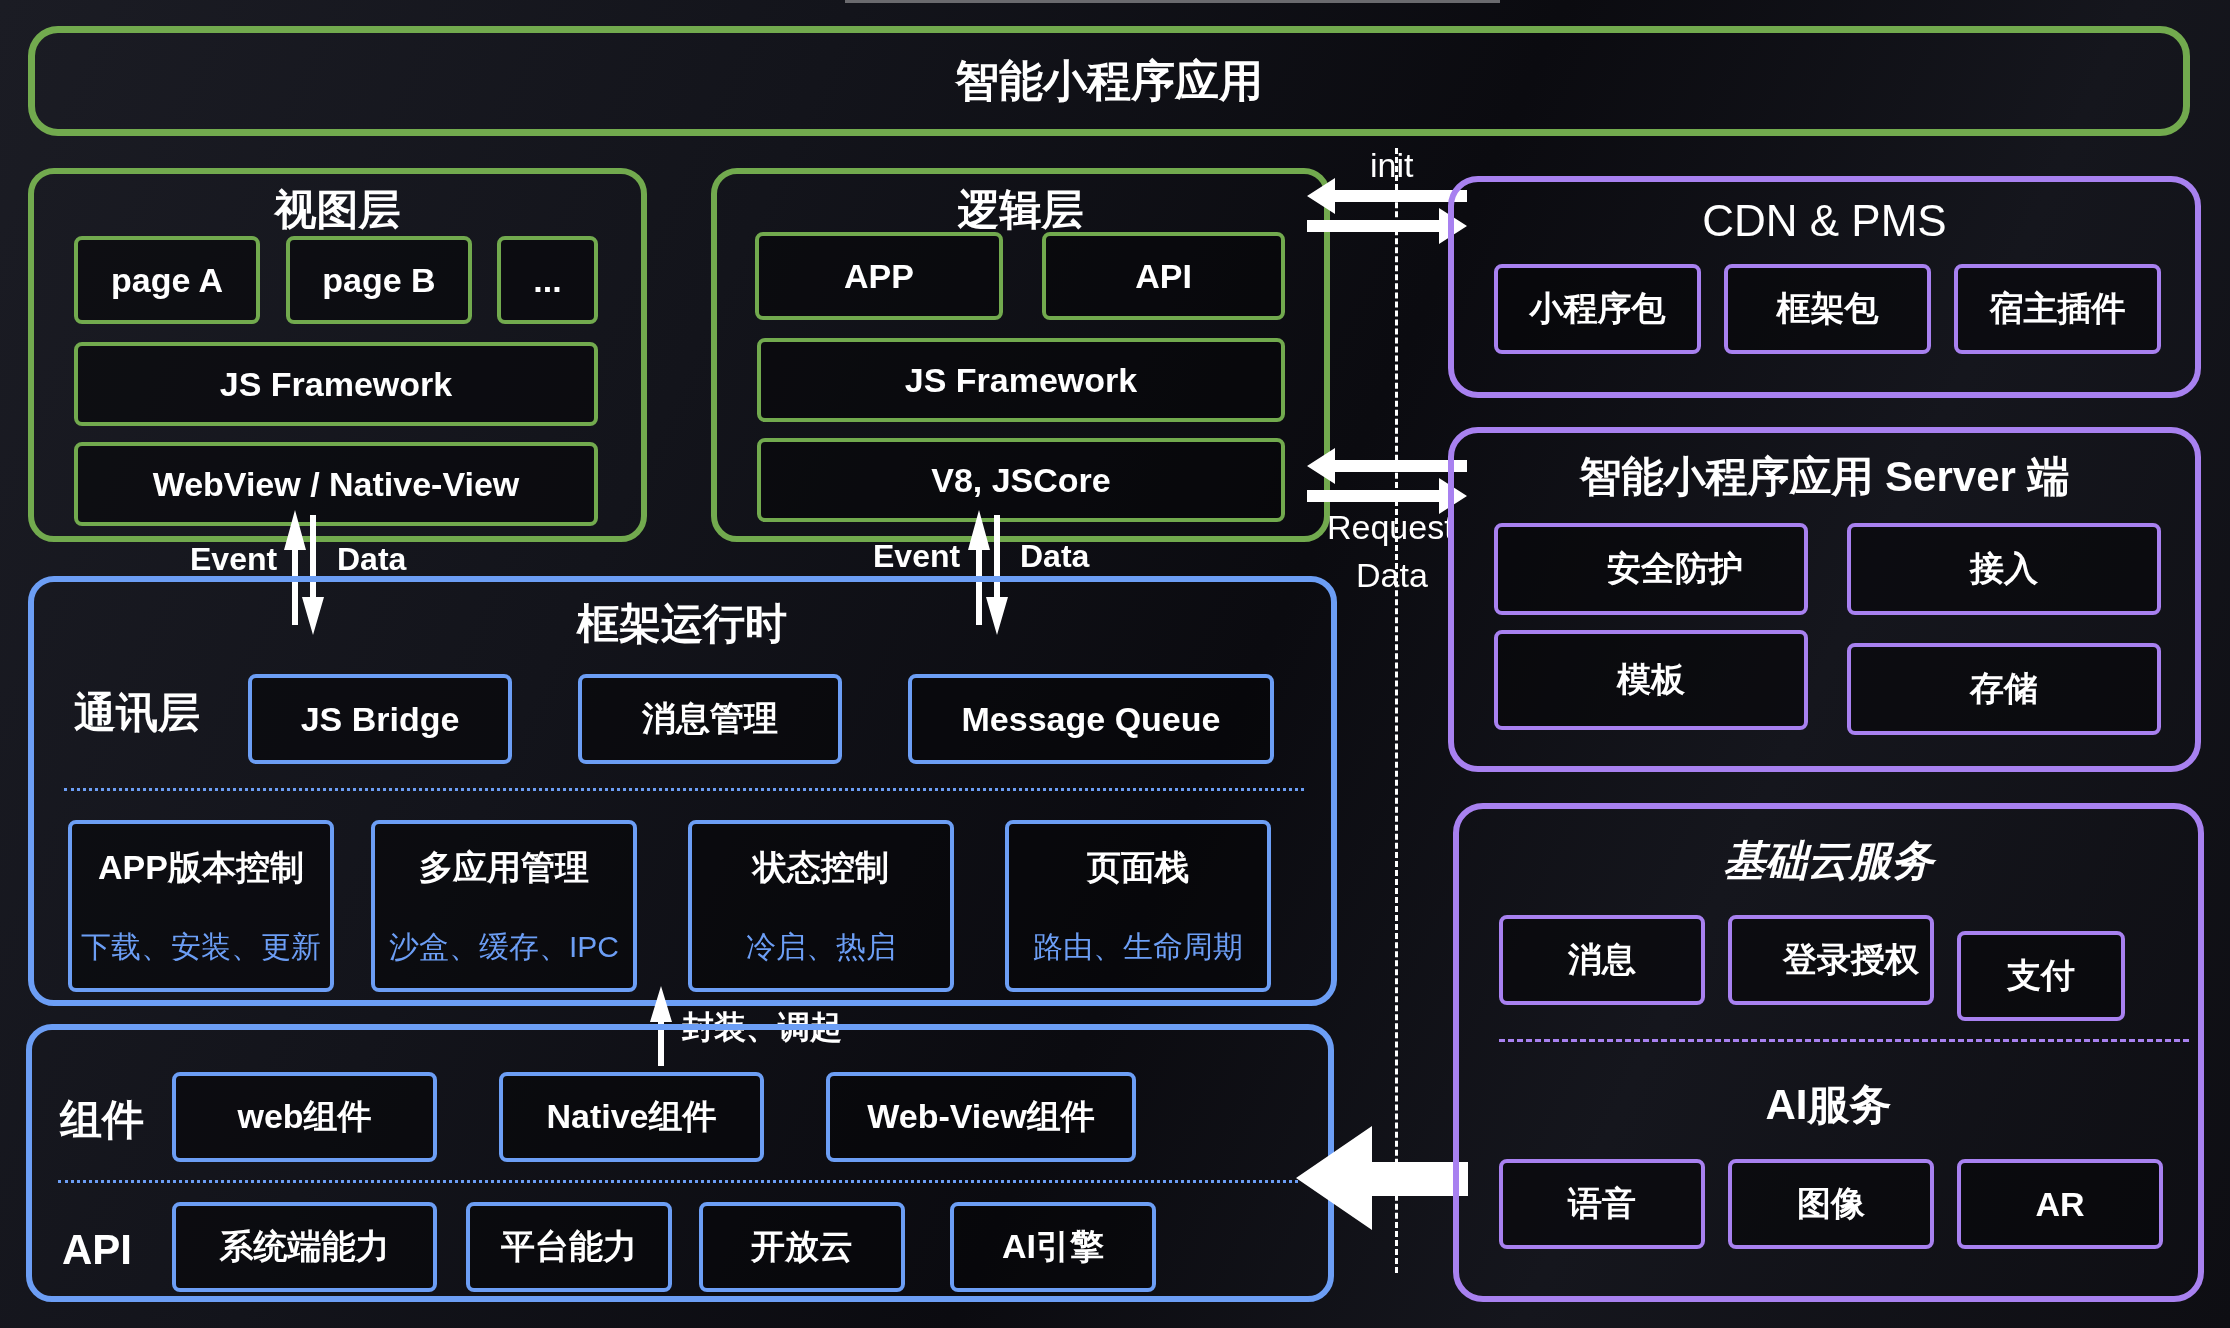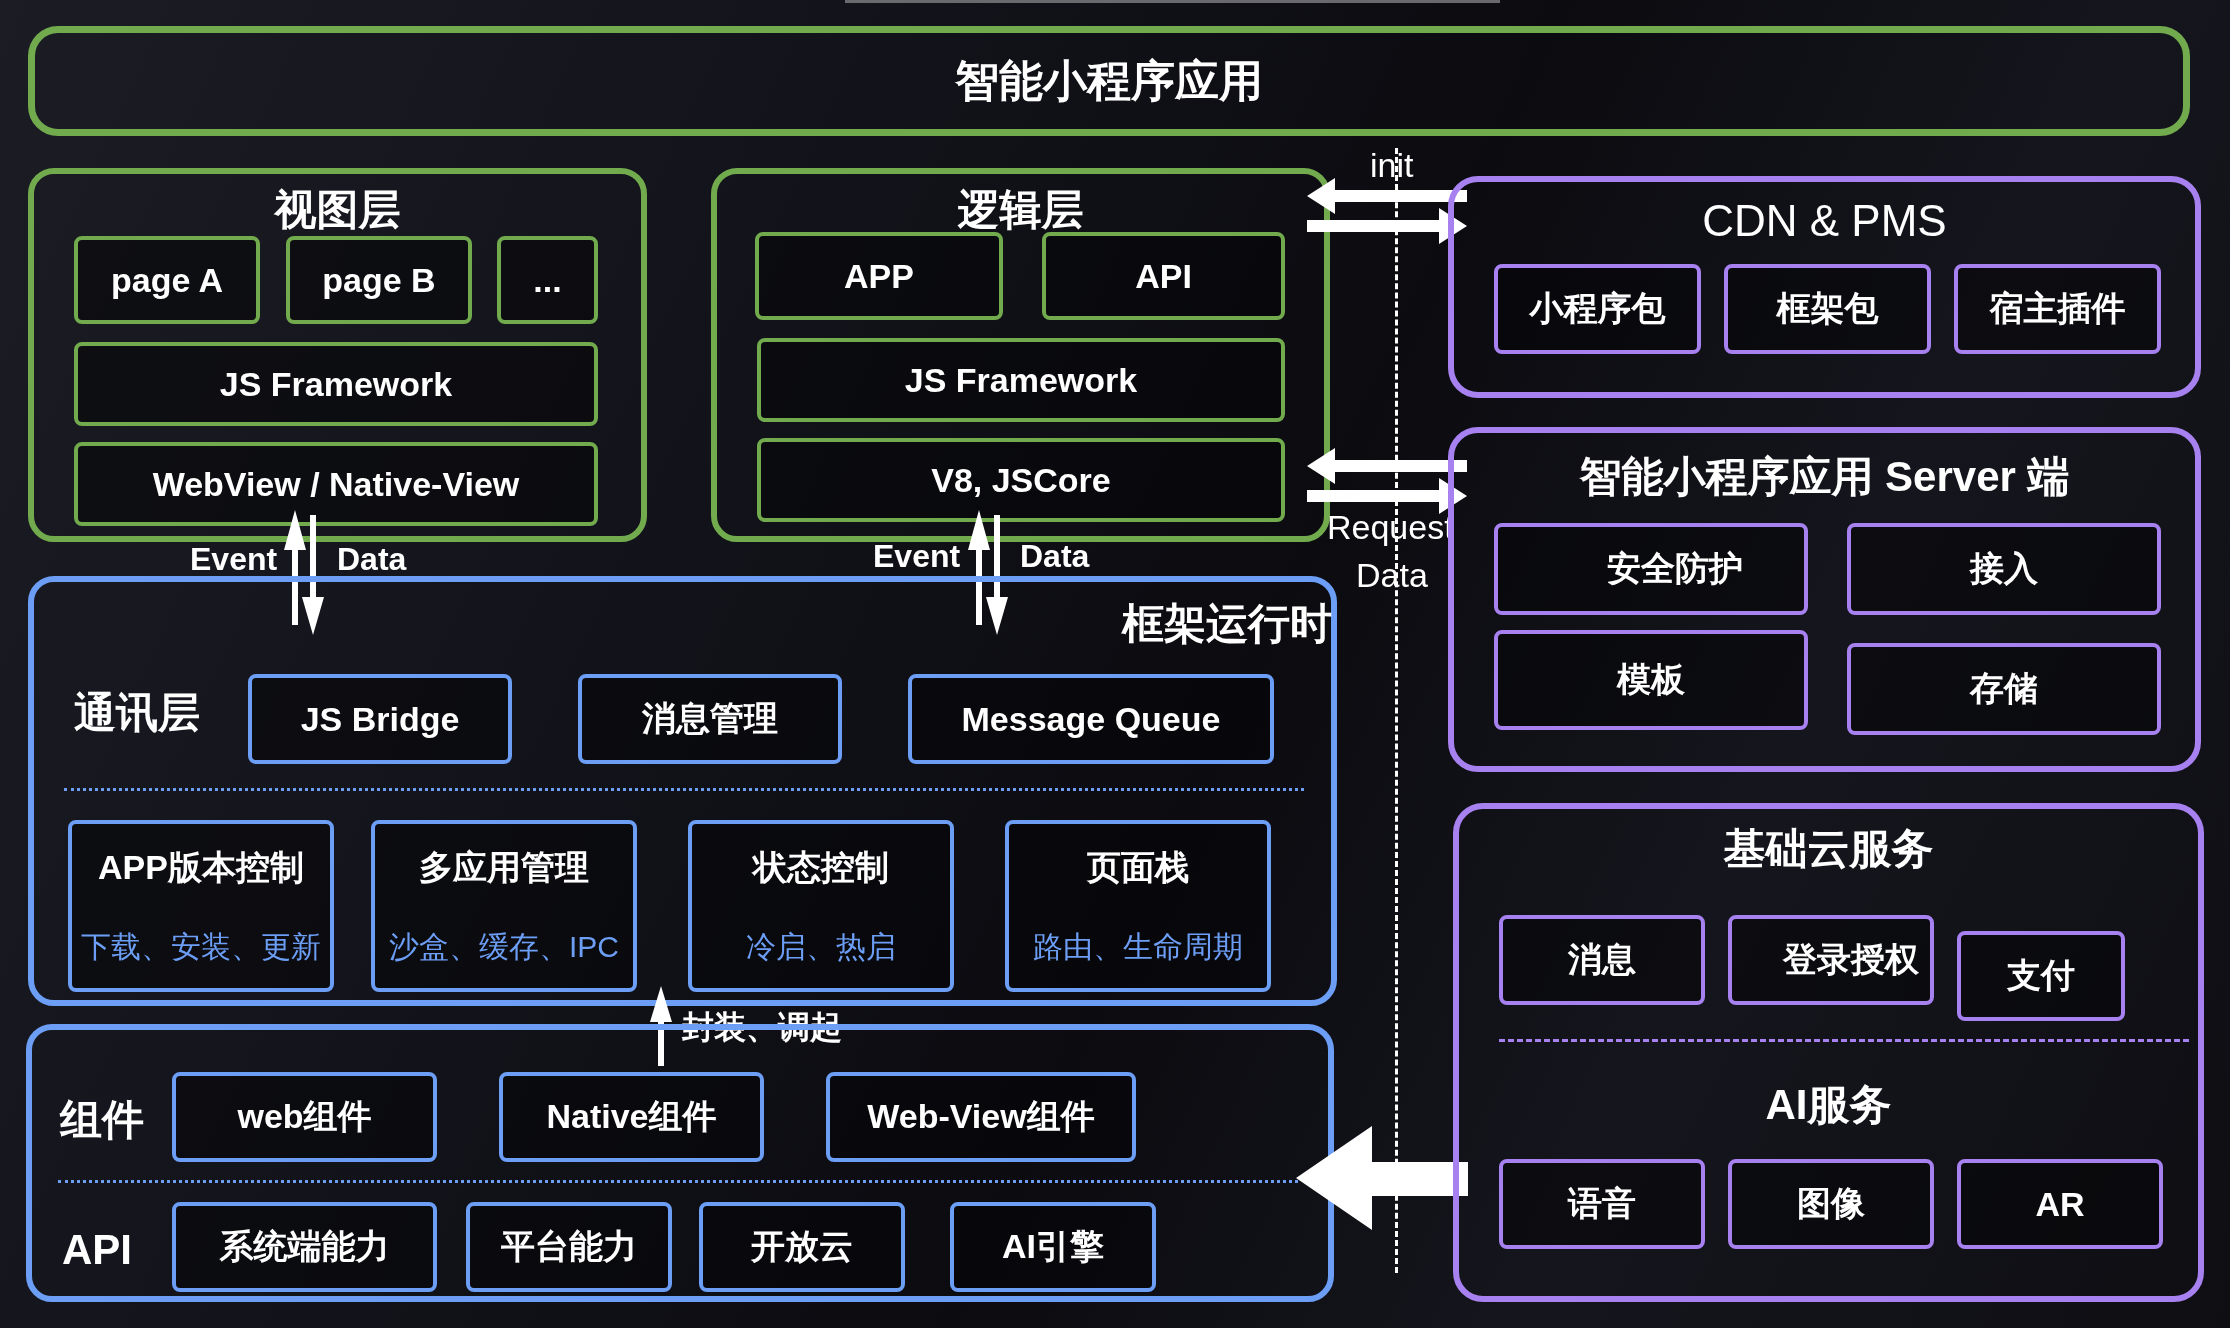--- a/index.html
+++ b/index.html
@@ -75,21 +75,21 @@
 <div class="lbl" style="left:337px;top:541px;font-size:32px;">Data</div>
 
 <svg class="arrow" style="left:960px;top:505px;width:50px;height:135px;">
   <polygon points="19,5 8,45 16,45 16,120 22,120 22,45 30,45" fill="#fff"></polygon>
   <polygon points="34,10 40,10 40,92 48,92 37,130 26,92 34,92" fill="#fff"></polygon>
 </svg>
 <div class="lbl" style="left:873px;top:538px;font-size:32px;">Event</div>
 <div class="lbl" style="left:1020px;top:538px;font-size:32px;">Data</div>
 
 <div class="abs blue" style="left:28px;top:576px;width:1309px;height:430px;">
-  <div class="title" style="top:14px;right:11px;left:-2px;width:1300px;text-align:right;font-family:Liberation Serif, serif;">框架运行时</div>
+  <div class="title" style="top:14px;right:11px;left:-2px;width:1300px;text-align:center;font-family:Liberation Serif, serif;">框架运行时</div>
   <div class="lbl" style="left:40px;top:103px;font-size:42px;">通讯层</div>
   <div class="abs blue-s box" style="left:214px;top:92px;width:264px;height:90px;">
       <span>JS Bridge</span>
     </div>
   <div class="abs blue-s box" style="left:544px;top:92px;width:264px;height:90px;">
       <span>消息管理</span>
     </div>
   <div class="abs blue-s box" style="left:874px;top:92px;width:366px;height:90px;">
       <span>Message Queue</span>
     </div>
@@ -186,21 +186,21 @@
     </div>
   <div class="abs purple-s box" style="left:40px;top:197px;width:314px;height:100px;">
       <span>模板</span>
     </div>
   <div class="abs purple-s box" style="left:393px;top:210px;width:314px;height:92px;">
       <span>存储</span>
     </div>
 </div>
 
 <div class="abs purple" style="left:1453px;top:803px;width:751px;height:499px;">
-  <div class="title" style="top:12px;">基础云服务</div>
+  <div class="title" style="top:24px;font-style:italic;">基础云服务</div>
   <div class="abs purple-s box" style="left:40px;top:106px;width:206px;height:90px;">
       <span>消息</span>
     </div>
   <div class="abs purple-s box" style="left:269px;top:106px;width:206px;height:90px;padding-left:40px;">
       <span>登录授权</span>
     </div>
   <div class="abs purple-s box" style="left:498px;top:122px;width:168px;height:90px;">
       <span>支付</span>
     </div>
   <div class="pdash" style="left:40px;top:230px;width:690px;"></div>

